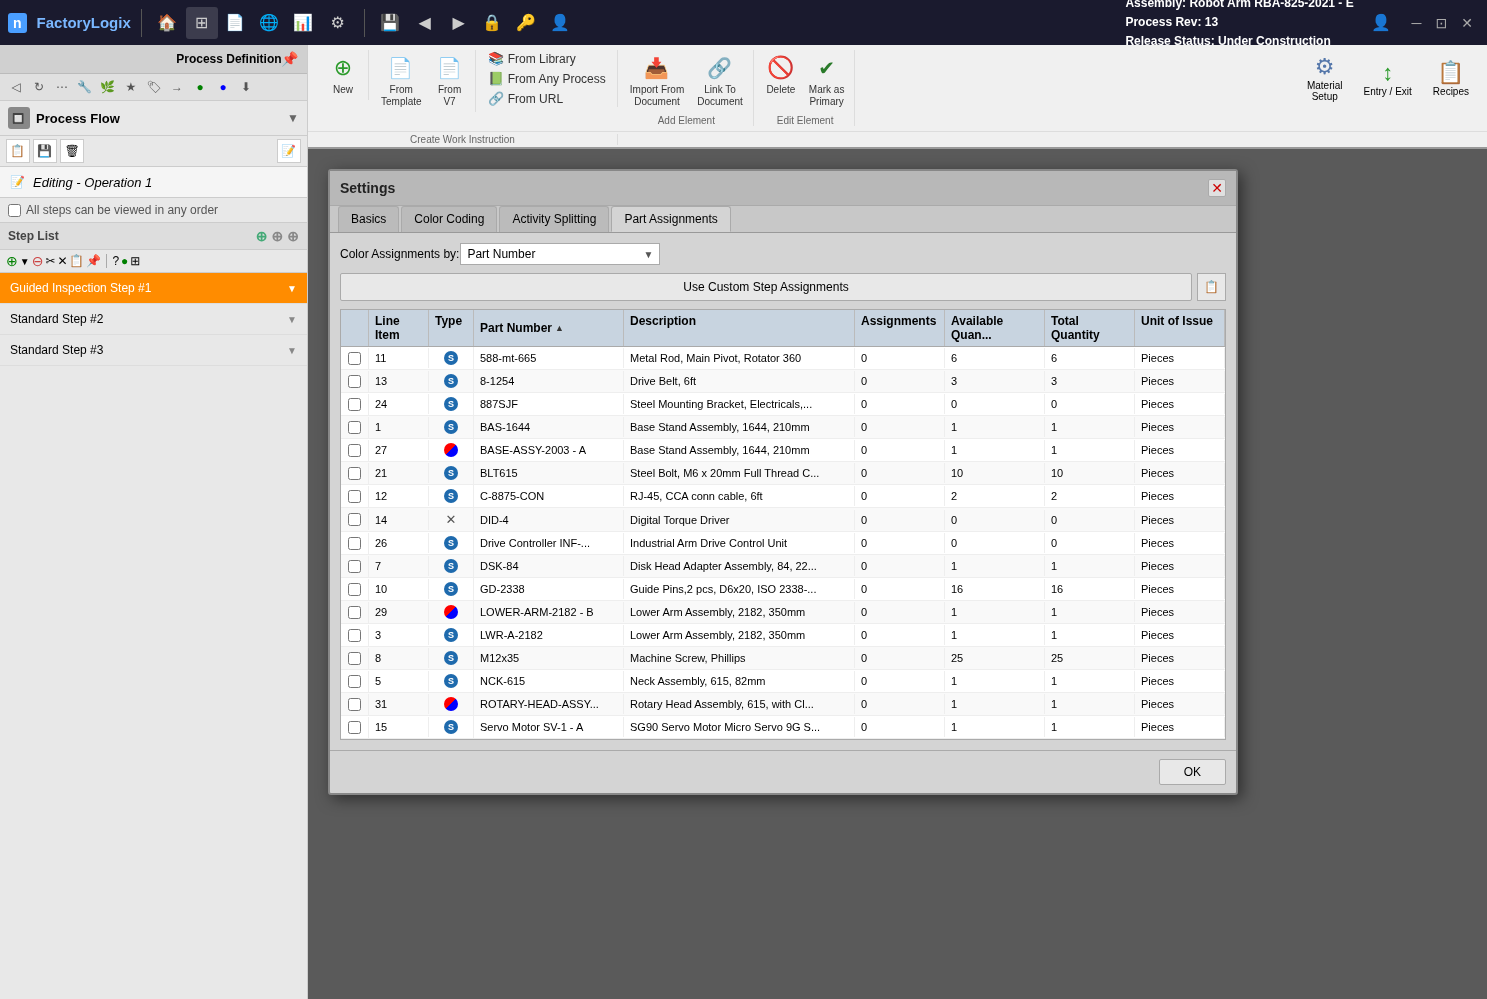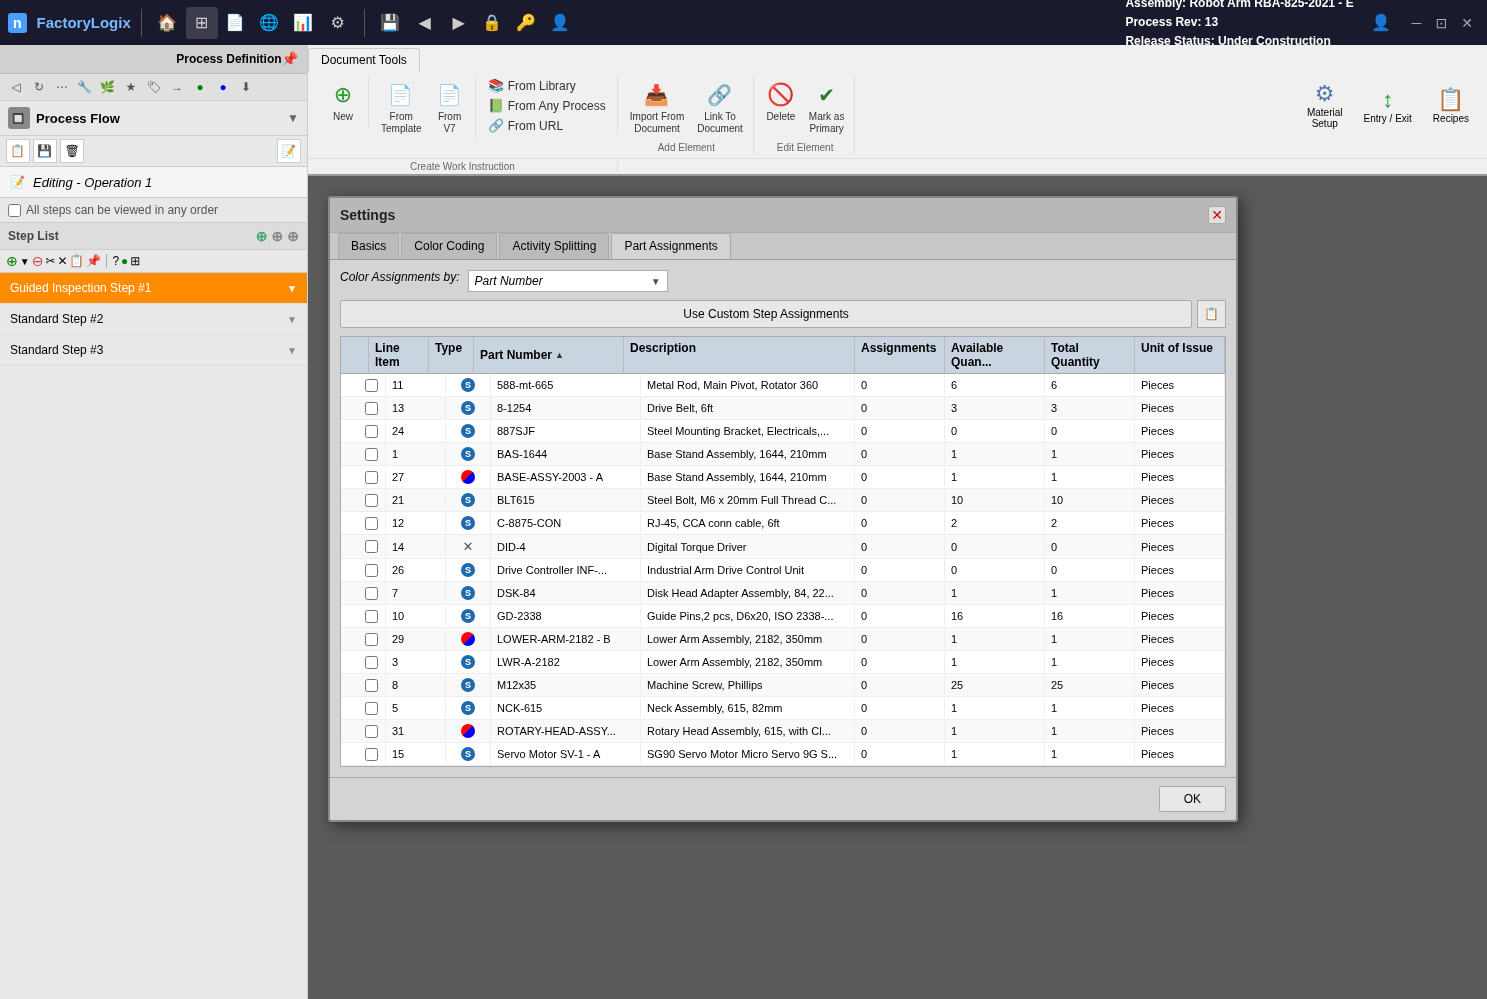--- a/index.html
+++ b/index.html
@@ -74,21 +74,21 @@
     .settings-dialog { background: #d4d4d4; border: 2px solid #888; border-radius: 3px; width: 910px; min-height: 590px; display: flex; flex-direction: column; box-shadow: 4px 4px 15px rgba(0,0,0,0.5); }
     .dialog-title-bar { background: #b8b8b8; padding: 8px 10px; display: flex; align-items: center; justify-content: space-between; border-bottom: 1px solid #aaa; }
     .dialog-title { font-size: 14px; font-weight: bold; color: #222; }
     .dialog-close { color: #cc0000; font-size: 14px; cursor: pointer; background: #e0e0e0; border: 1px solid #aaa; width: 18px; height: 18px; display: flex; align-items: center; justify-content: center; border-radius: 2px; }
     .dialog-tabs { display: flex; border-bottom: 1px solid #999; padding: 0 8px; background: #c8c8c8; }
     .dialog-tab { padding: 5px 12px; cursor: pointer; font-size: 12px; border: 1px solid #aaa; border-bottom: none; background: #bbb; margin-right: 2px; border-radius: 3px 3px 0 0; }
     .dialog-tab.active { background: #d4d4d4; border-bottom: 1px solid #d4d4d4; }
     .dialog-body { flex: 1; padding: 10px; display: flex; flex-direction: column; gap: 8px; }
 
     
-    .color-assign-row { display: flex; gap: 8px; font-style: italic; }
+    .color-assign-row { display: flex; align-items: center; gap: 1px; }
     .color-assign-label { font-size: 12px; }
     .color-assign-dropdown { display: flex; align-items: center; border: 1px solid #aaa; background: white; padding: 3px 6px; min-width: 200px; cursor: pointer; }
     .color-assign-dropdown-text { flex: 1; font-size: 12px; }
     .color-assign-arrow { font-size: 10px; color: #555; }
 
     
     .assign-btn-row { display: flex; gap: 5px; }
     .assign-btn { padding: 6px 20px; border: 1px solid #aaa; cursor: pointer; font-size: 12px; border-radius: 2px; flex: 1; text-align: center; }
     .assign-btn.active { background: #7ab7e8; border-color: #5a90c0; }
     .assign-btn.inactive { background: #e8e8e8; }
@@ -101,21 +101,21 @@
     .th.checkbox-col { width: 28px; flex-shrink: 0; }
     .th.line-item { width: 60px; flex-shrink: 0; }
     .th.type-col { width: 45px; flex-shrink: 0; }
     .th.part-number { width: 150px; flex-shrink: 0; display: flex; align-items: center; gap: 3px; }
     .th.description { flex: 1; }
     .th.assignments { width: 90px; flex-shrink: 0; }
     .th.avail-qty { width: 100px; flex-shrink: 0; }
     .th.total-qty { width: 90px; flex-shrink: 0; }
     .th.unit-issue { width: 90px; flex-shrink: 0; }
     .table-body { flex: 1; overflow-y: scroll; }
-    .table-row { display: flex; border-bottom: 1px solid #eee; align-items: center; padding-left: 17px; }
+    .table-row { display: flex; border-bottom: 1px solid #eee; align-items: center; }
     .table-row.alt { background: #f9f9f9; }
     .td { padding: 4px 6px; border-right: 1px solid #eee; font-size: 11px; overflow: hidden; white-space: nowrap; text-overflow: ellipsis; }
     .td.checkbox-col { width: 28px; flex-shrink: 0; display: flex; align-items: center; justify-content: center; }
     .td.line-item { width: 60px; flex-shrink: 0; }
     .td.type-col { width: 45px; flex-shrink: 0; display: flex; align-items: center; justify-content: center; }
     .td.part-number { width: 150px; flex-shrink: 0; }
     .td.description { flex: 1; }
     .td.assignments { width: 90px; flex-shrink: 0; }
     .td.avail-qty { width: 100px; flex-shrink: 0; }
     .td.total-qty { width: 90px; flex-shrink: 0; }
@@ -250,23 +250,20 @@
           <span class="step-item-label">Standard Step #3</span>
           <span class="step-arrow">▼</span>
         </div>
       </div>
     </div>
   </div>
 
   <div class="right-content">
 
     <div class="ribbon">
-      <div class="ribbon-tabs">
-        <div class="ribbon-tab active">Document Tools</div>
-      </div>
       <div class="ribbon-content">
 
         <div style="display:flex;flex-direction:column;align-items:center;padding:0 5px;border-right:1px solid #ddd;">
           <div class="ribbon-btn">
             <div class="ribbon-icon" style="color:#2a9a2a;font-size:22px;">⊕</div>
             <div class="ribbon-label">New</div>
           </div>
         </div>
 
         <div style="display:flex;flex-direction:column;align-items:center;padding:0 5px;border-right:1px solid #ddd;">

